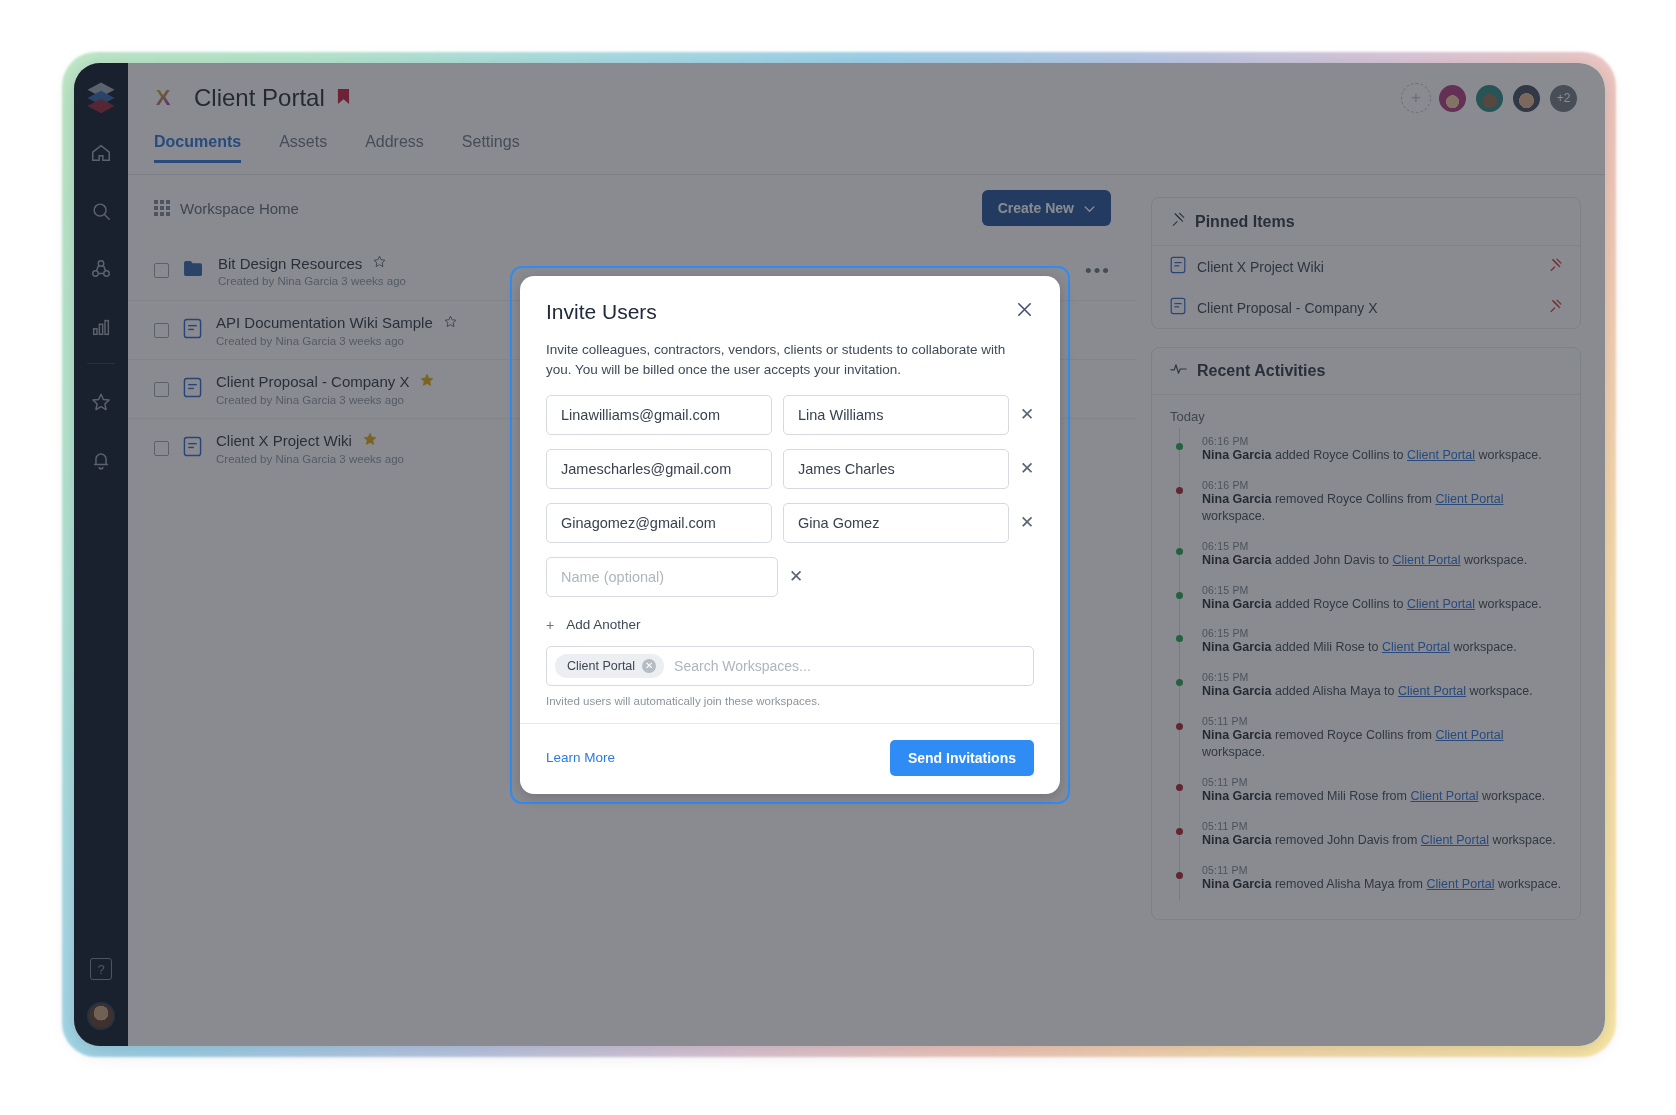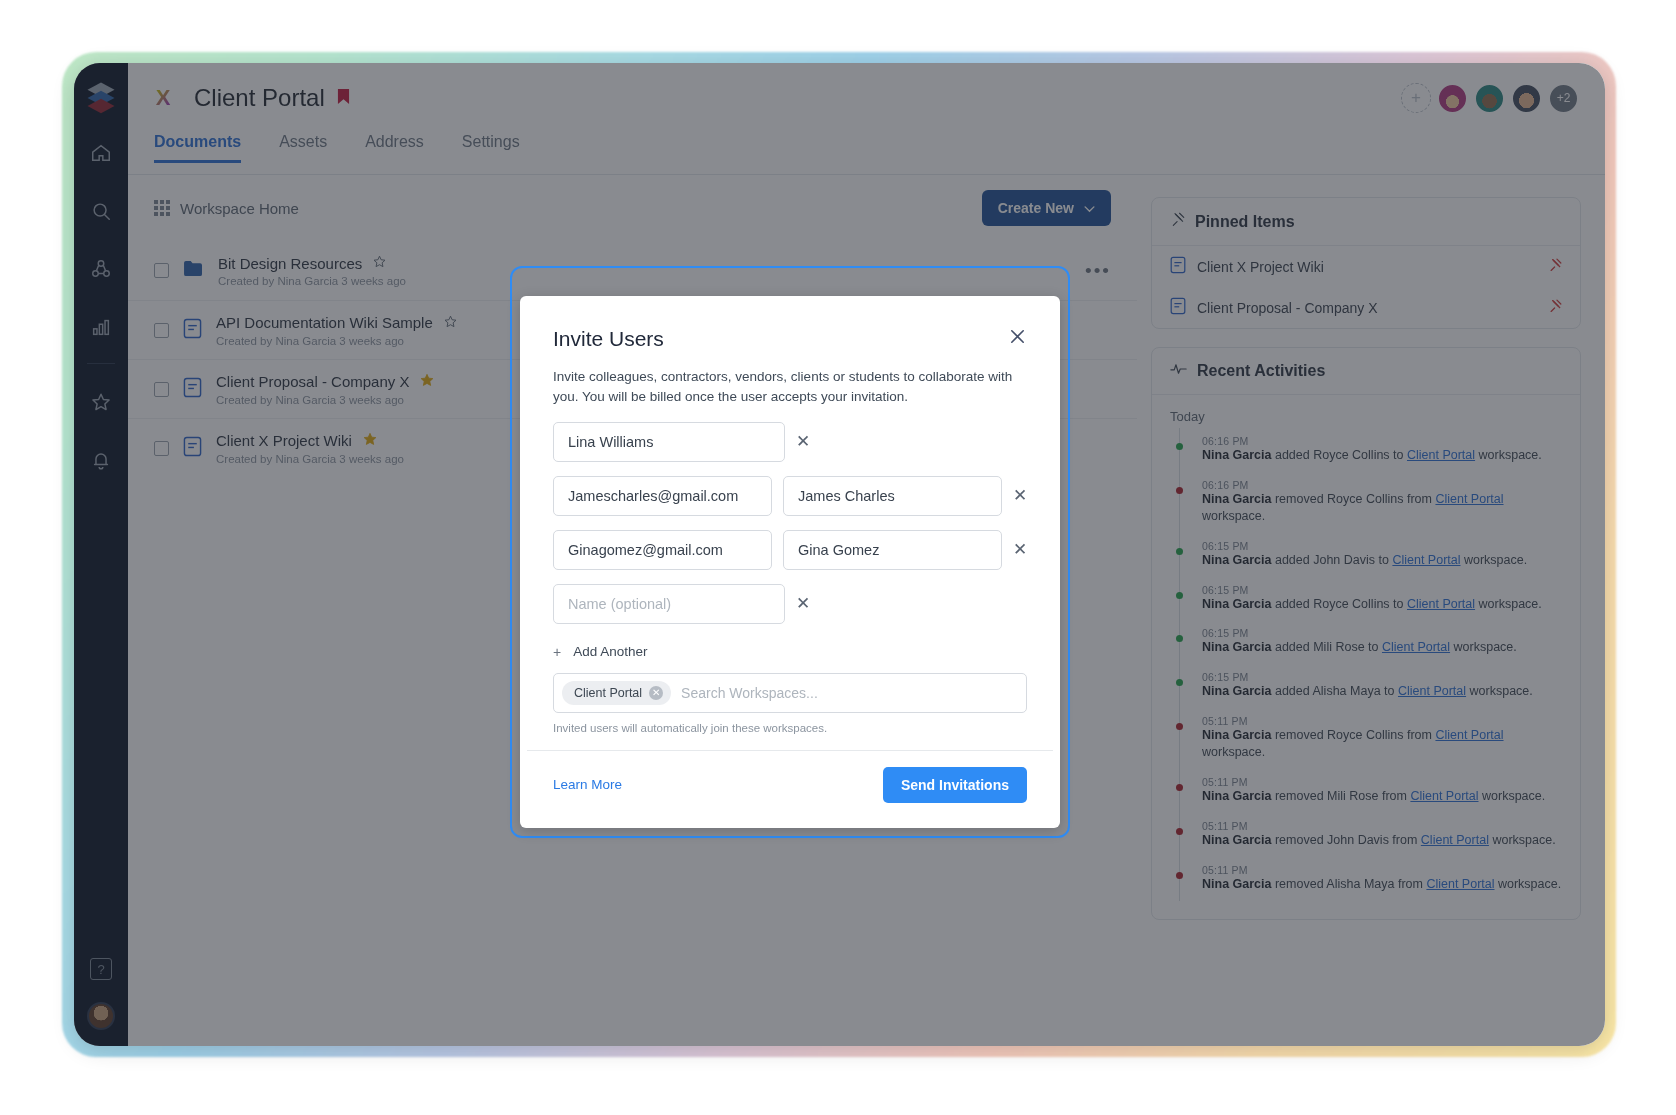--- a/index.html
+++ b/index.html
@@ -194,23 +194,22 @@
 
   
   #modal-wrap {
     position: absolute; z-index: 60;
     left: 436px; top: 203px; width: 560px;
   }
   #modal-outline {
     border: 2.5px solid #2f8cf5; border-radius: 12px; padding: 8px;
   }
   #modal {
-    background: #fff; border-radius: 6px; box-shadow: 0 3px 14px rgba(0,0,0,.18);
-    padding: 7px;
-    margin-top: 20px;
+    background: #fff; border-radius: 14px; box-shadow: 0 3px 14px rgba(0,0,0,.18);
+    padding: 0;
   }
   #modal-inner { padding: 24px 26px 0; }
   #modal-title-row { display: flex; align-items: flex-start; }
   #modal-title { font-size: 21px; color: #21293a; }
   #modal-close { margin-left: auto; color: #45506a; cursor: pointer; line-height: 1; }
   #modal-desc { margin-top: 16px; font-size: 13.5px; color: #3f4a57; line-height: 1.5; }
   .inv-row { display: flex; align-items: center; gap: 11px; margin-top: 14px; }
   .inv-in {
     height: 40px; border: 1px solid #d6dae0; border-radius: 5px;
     display: flex; align-items: center; padding: 0 14px;
@@ -587,20 +586,21 @@
               <div id="modal-close">
                 <svg viewBox="0 0 20 20" width="19" height="19">
                     <path d="M4 4 L16 16 M16 4 L4 16" stroke="#45506a" stroke-width="1.7" stroke-linecap="round"></path>
                   </svg>
               </div>
             </div>
             <div id="modal-desc">Invite colleagues, contractors, vendors, clients or students to collaborate with you. You will be billed once the user accepts your invitation.</div>
 
             <div id="invite-rows">
                 <div class="inv-row">
+                  <div class="inv-in inv-email">Linawilliams@gmail.com</div>
                   <div class="inv-in inv-name">Lina Williams</div>
                   <div class="inv-x">✕</div>
                 </div>
                 <div class="inv-row">
                   <div class="inv-in inv-email">Jamescharles@gmail.com</div>
                   <div class="inv-in inv-name">James Charles</div>
                   <div class="inv-x">✕</div>
                 </div>
                 <div class="inv-row">
                   <div class="inv-in inv-email">Ginagomez@gmail.com</div>

